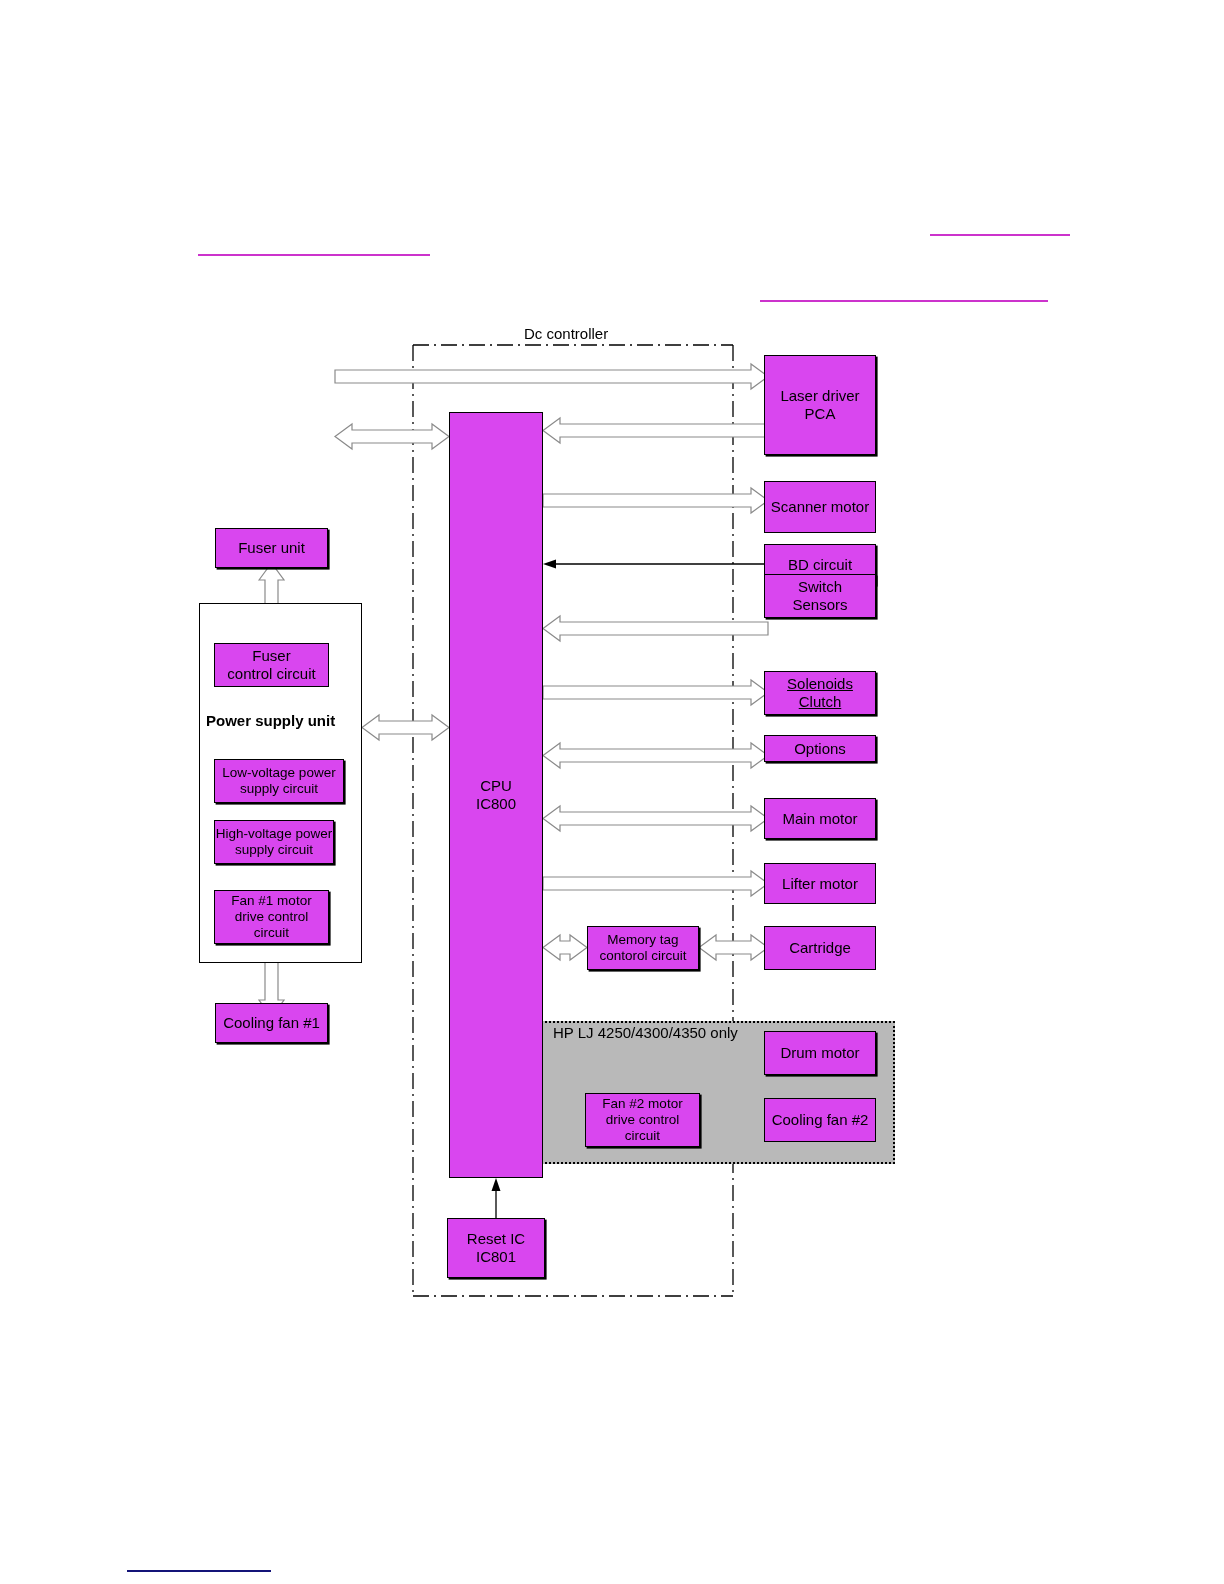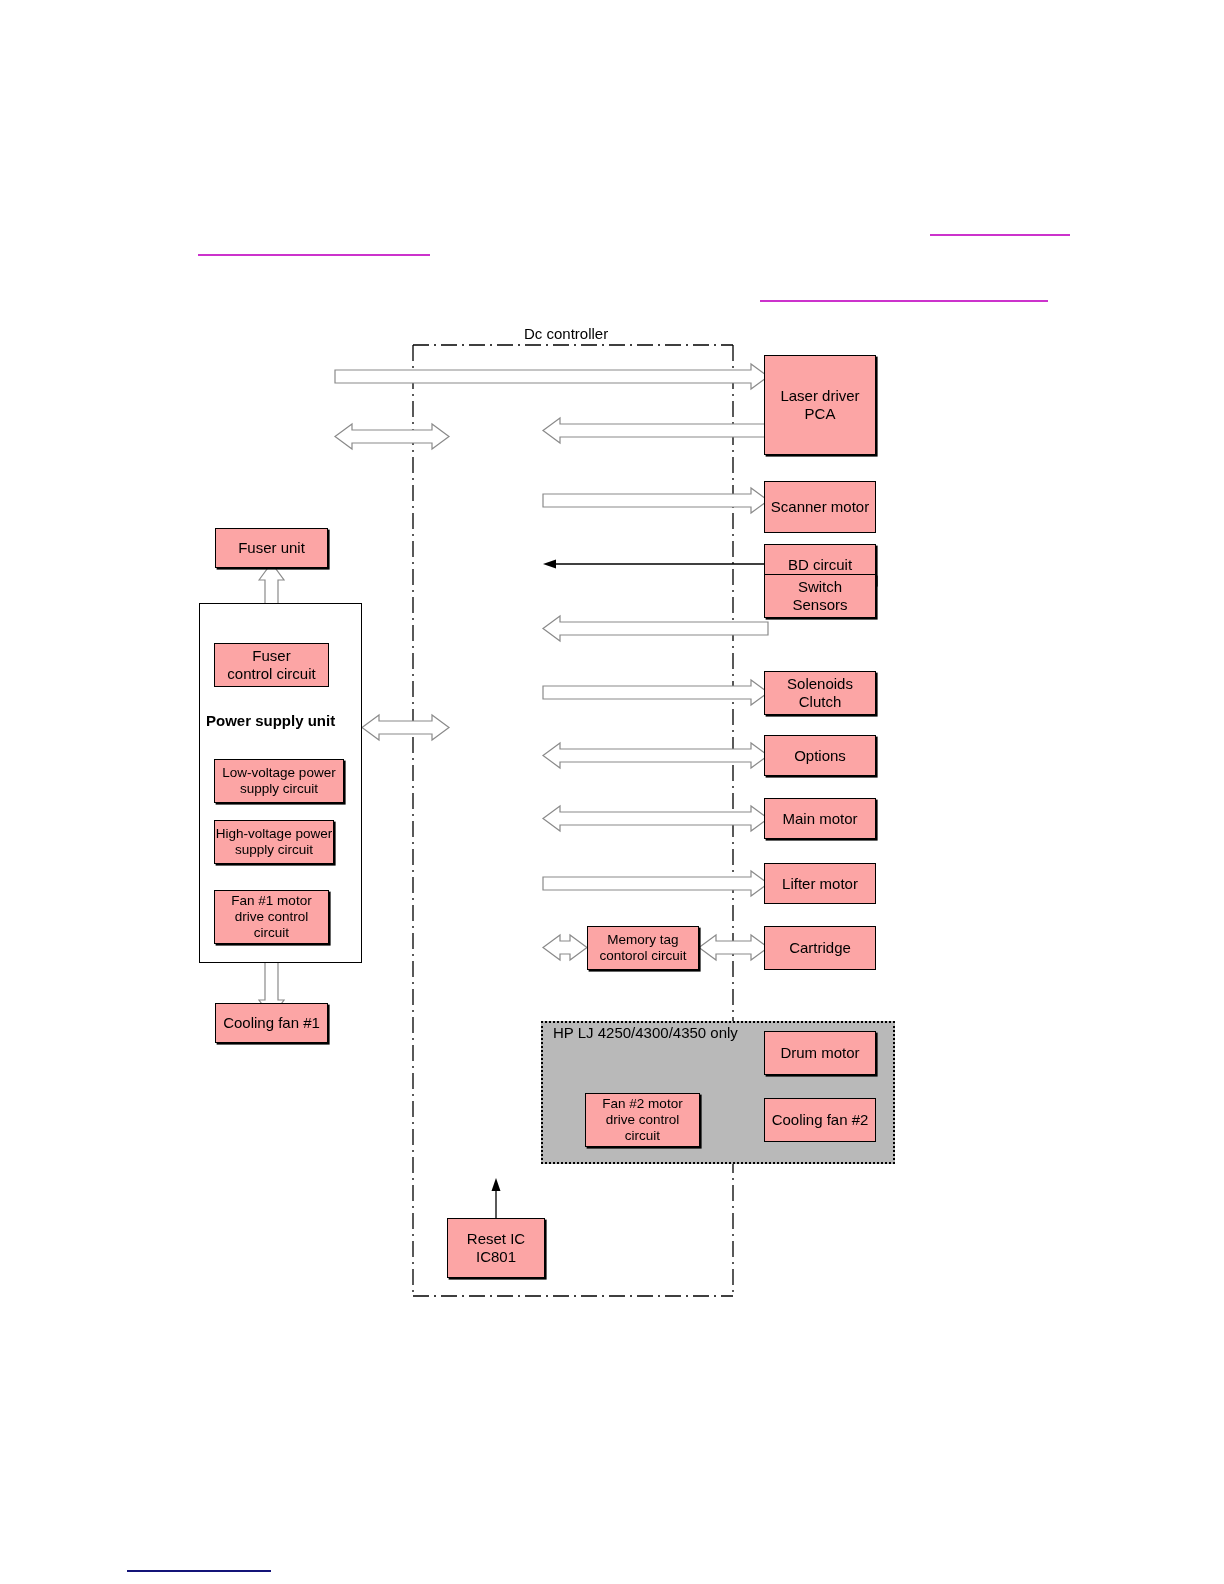--- a/index.html
+++ b/index.html
@@ -3,21 +3,21 @@
 <meta charset="utf-8">
 <style>
   html,body{margin:0;padding:0;background:#ffffff;}
   body{width:1224px;height:1584px;position:relative;
        font-family:"Liberation Sans","DejaVu Sans",sans-serif;
        color:#000;overflow:hidden;}
   #page{position:absolute;left:0;top:0;width:1224px;height:1584px;}
   svg#diagram{position:absolute;left:0;top:0;width:1224px;height:1584px;}
 
   
-  .box{position:absolute;box-sizing:border-box;background:#fca5a5;
+  .box{position:absolute;box-sizing:border-box;background:#d946ef;
        border:1px solid #000;
        display:flex;align-items:center;justify-content:center;
        text-align:center;line-height:1.18;font-size:15px;}
   .box.heavy{border-width:1px;box-shadow:1.6px 1.6px 0 0 #000;}
   .box.dotted{border:2px dotted #000;background:transparent;font-weight:bold;}
   .box.plainbig{font-size:16px;}
   .box span{display:block;pointer-events:none;white-space:pre-line;}
 
   
   .grayzone{position:absolute;box-sizing:border-box;background:#b9b9b9;
@@ -153,20 +153,24 @@
 
   <div class="grayzone" style="left:541px;top:1021px;width:354px;height:143px;"></div>
   <div class="grayzone-label" style="left:553px;top:1024px;">HP LJ 4250/4300/4350 only</div>
 
   <div class="caption" style="left:524px;top:325px;">Dc controller</div>
 
   <div class="psu" style="left:199px;top:603px;width:163px;height:360px;"></div>
   <div class="psu-title" style="left:206px;top:712px;">Power supply unit</div>
 
 
+  <div class="box" style="left:449px;top:412px;width:94px;height:766px;border-width:1.5px;">
+    <span style="font-size:15px;">CPU
+IC800</span>
+  </div>
 
   <div class="box heavy" style="left:215px;top:528px;width:113px;height:40px;">
     <span>Fuser unit</span>
   </div>
 
   <div class="box" style="left:214px;top:643px;width:115px;height:44px;">
     <span>Fuser
 control circuit</span>
   </div>
 
@@ -201,26 +205,26 @@
 
   <div class="box heavy" style="left:764px;top:544px;width:112px;height:41px;">
     <span>BD circuit</span>
   </div>
 
   <div class="box heavy" style="left:764px;top:574px;width:112px;height:44px;">
     <span>Switch
 Sensors</span>
   </div>
 
-  <div class="box heavy" style="left:764px;top:671px;width:112px;height:44px;">
+  <div class="box heavy" style="left:764px;top:671px;width:112px;height:44px;text-decoration:underline;">
     <span>Solenoids
 Clutch</span>
   </div>
 
-  <div class="box heavy" style="left:764px;top:735px;width:112px;height:41px;">
+  <div class="box heavy" style="left:764px;top:735px;width:112px;height:27px;">
     <span>Options</span>
   </div>
 
   <div class="box heavy" style="left:764px;top:798px;width:112px;height:41px;">
     <span>Main motor</span>
   </div>
 
   <div class="box" style="left:764px;top:863px;width:112px;height:41px;">
     <span>Lifter motor</span>
   </div>

